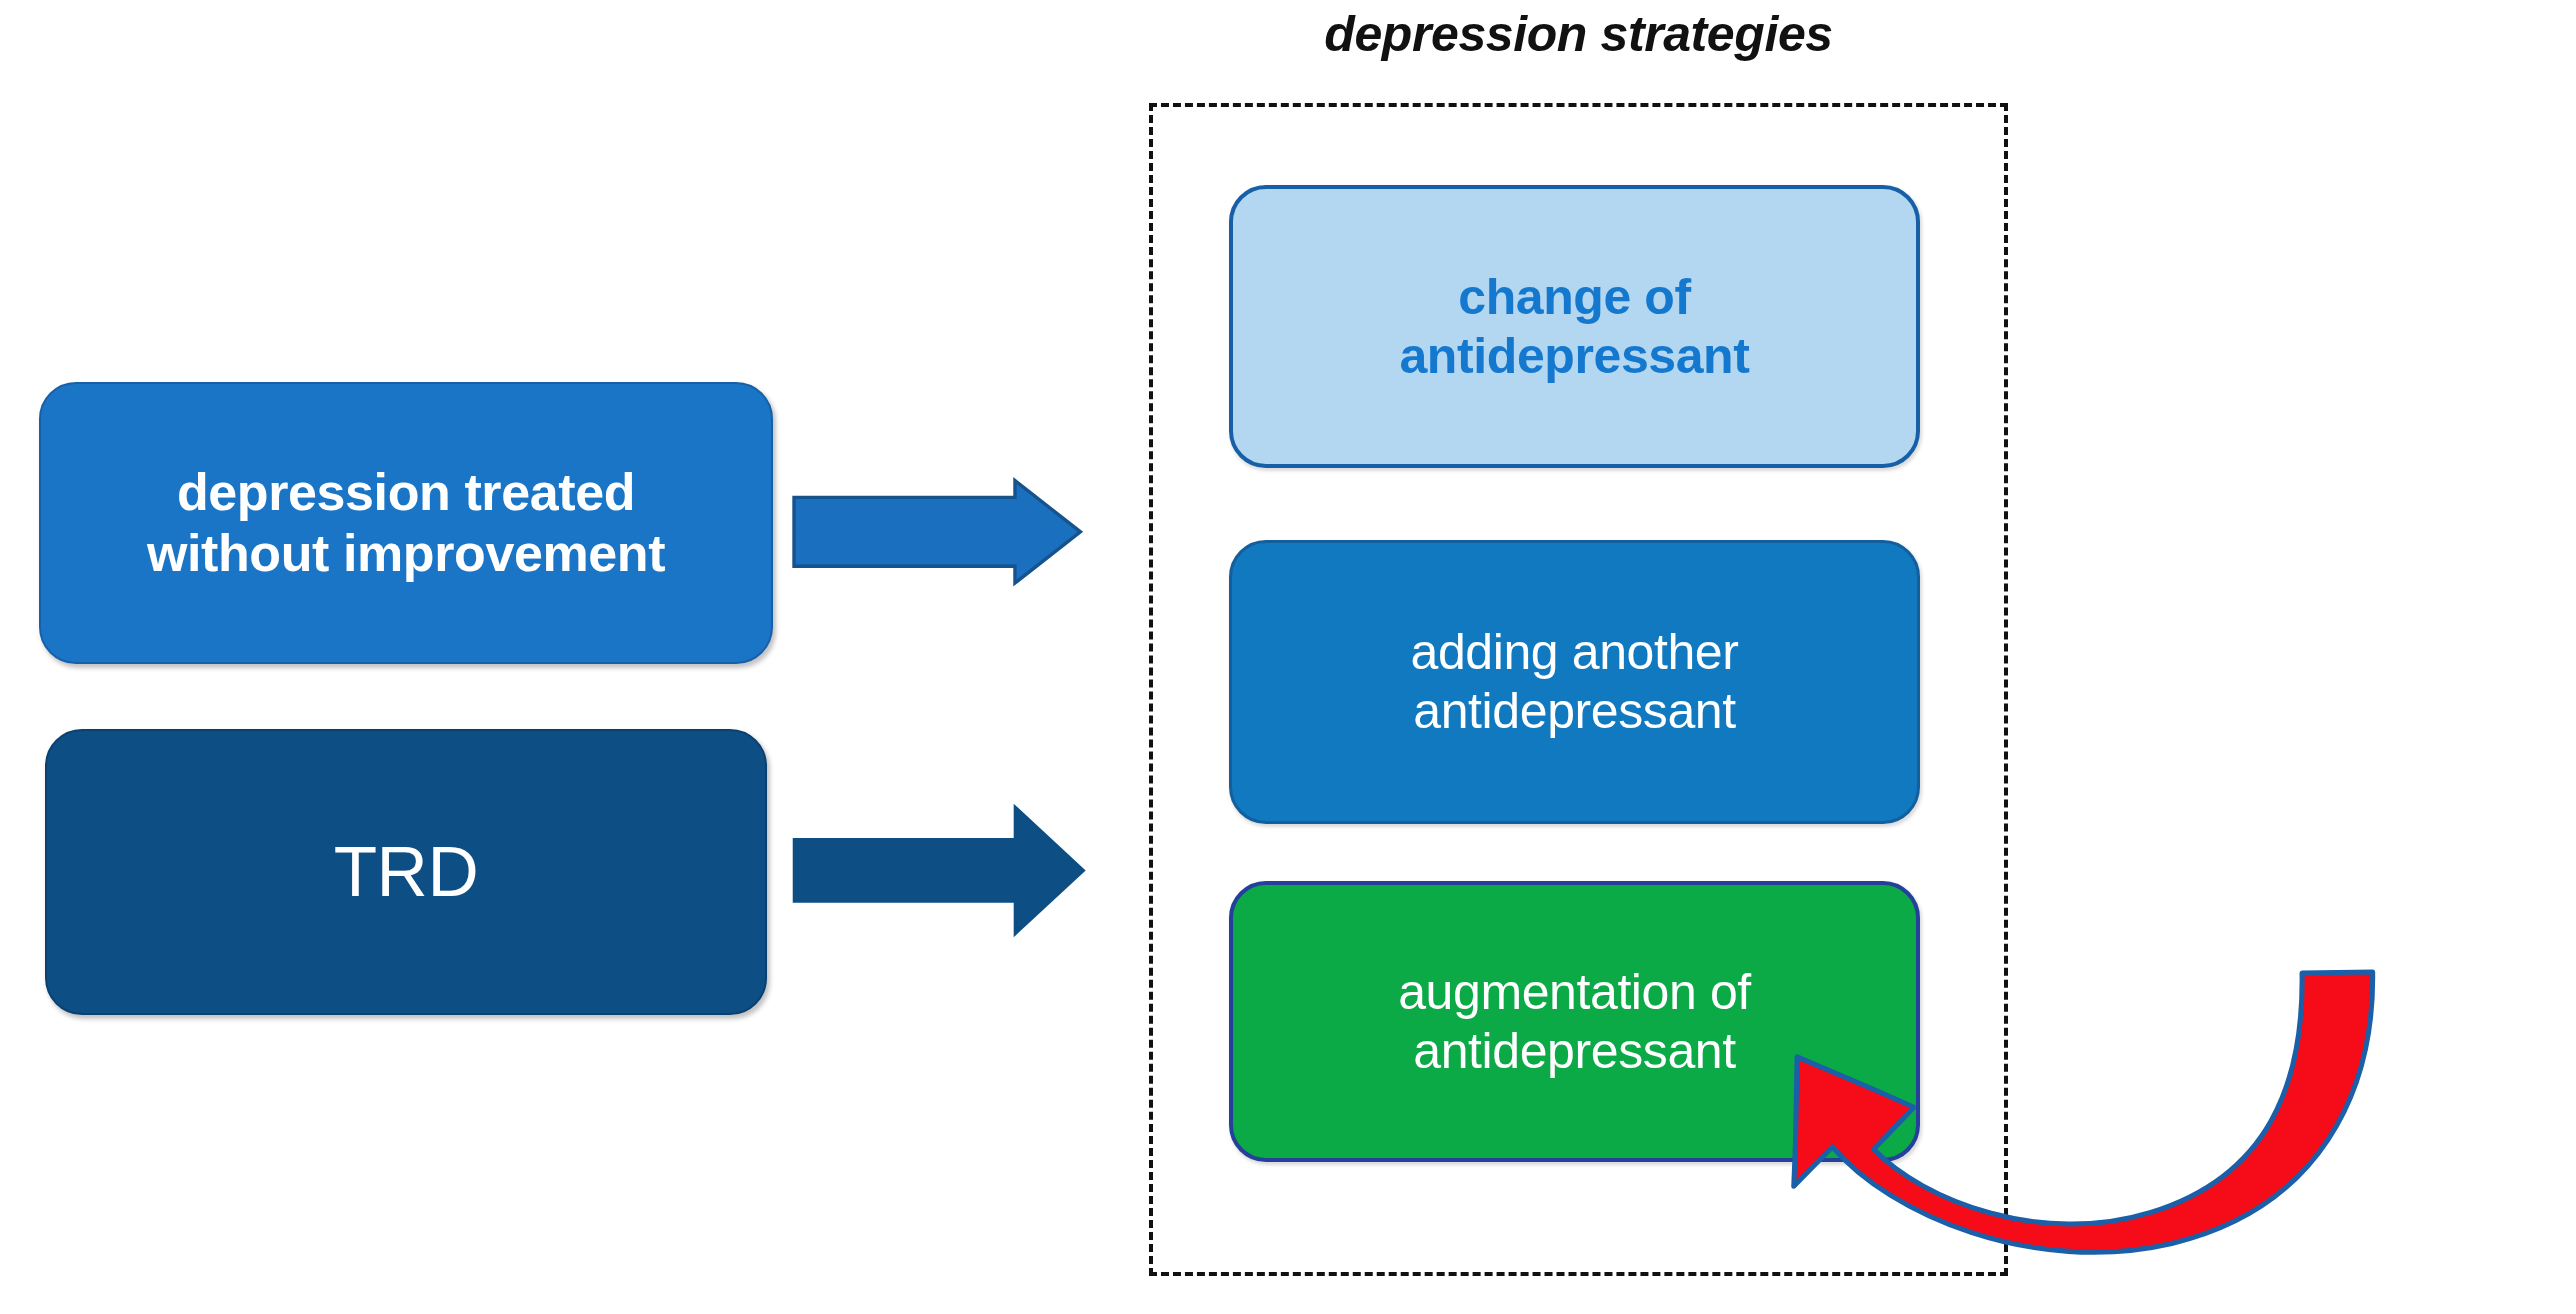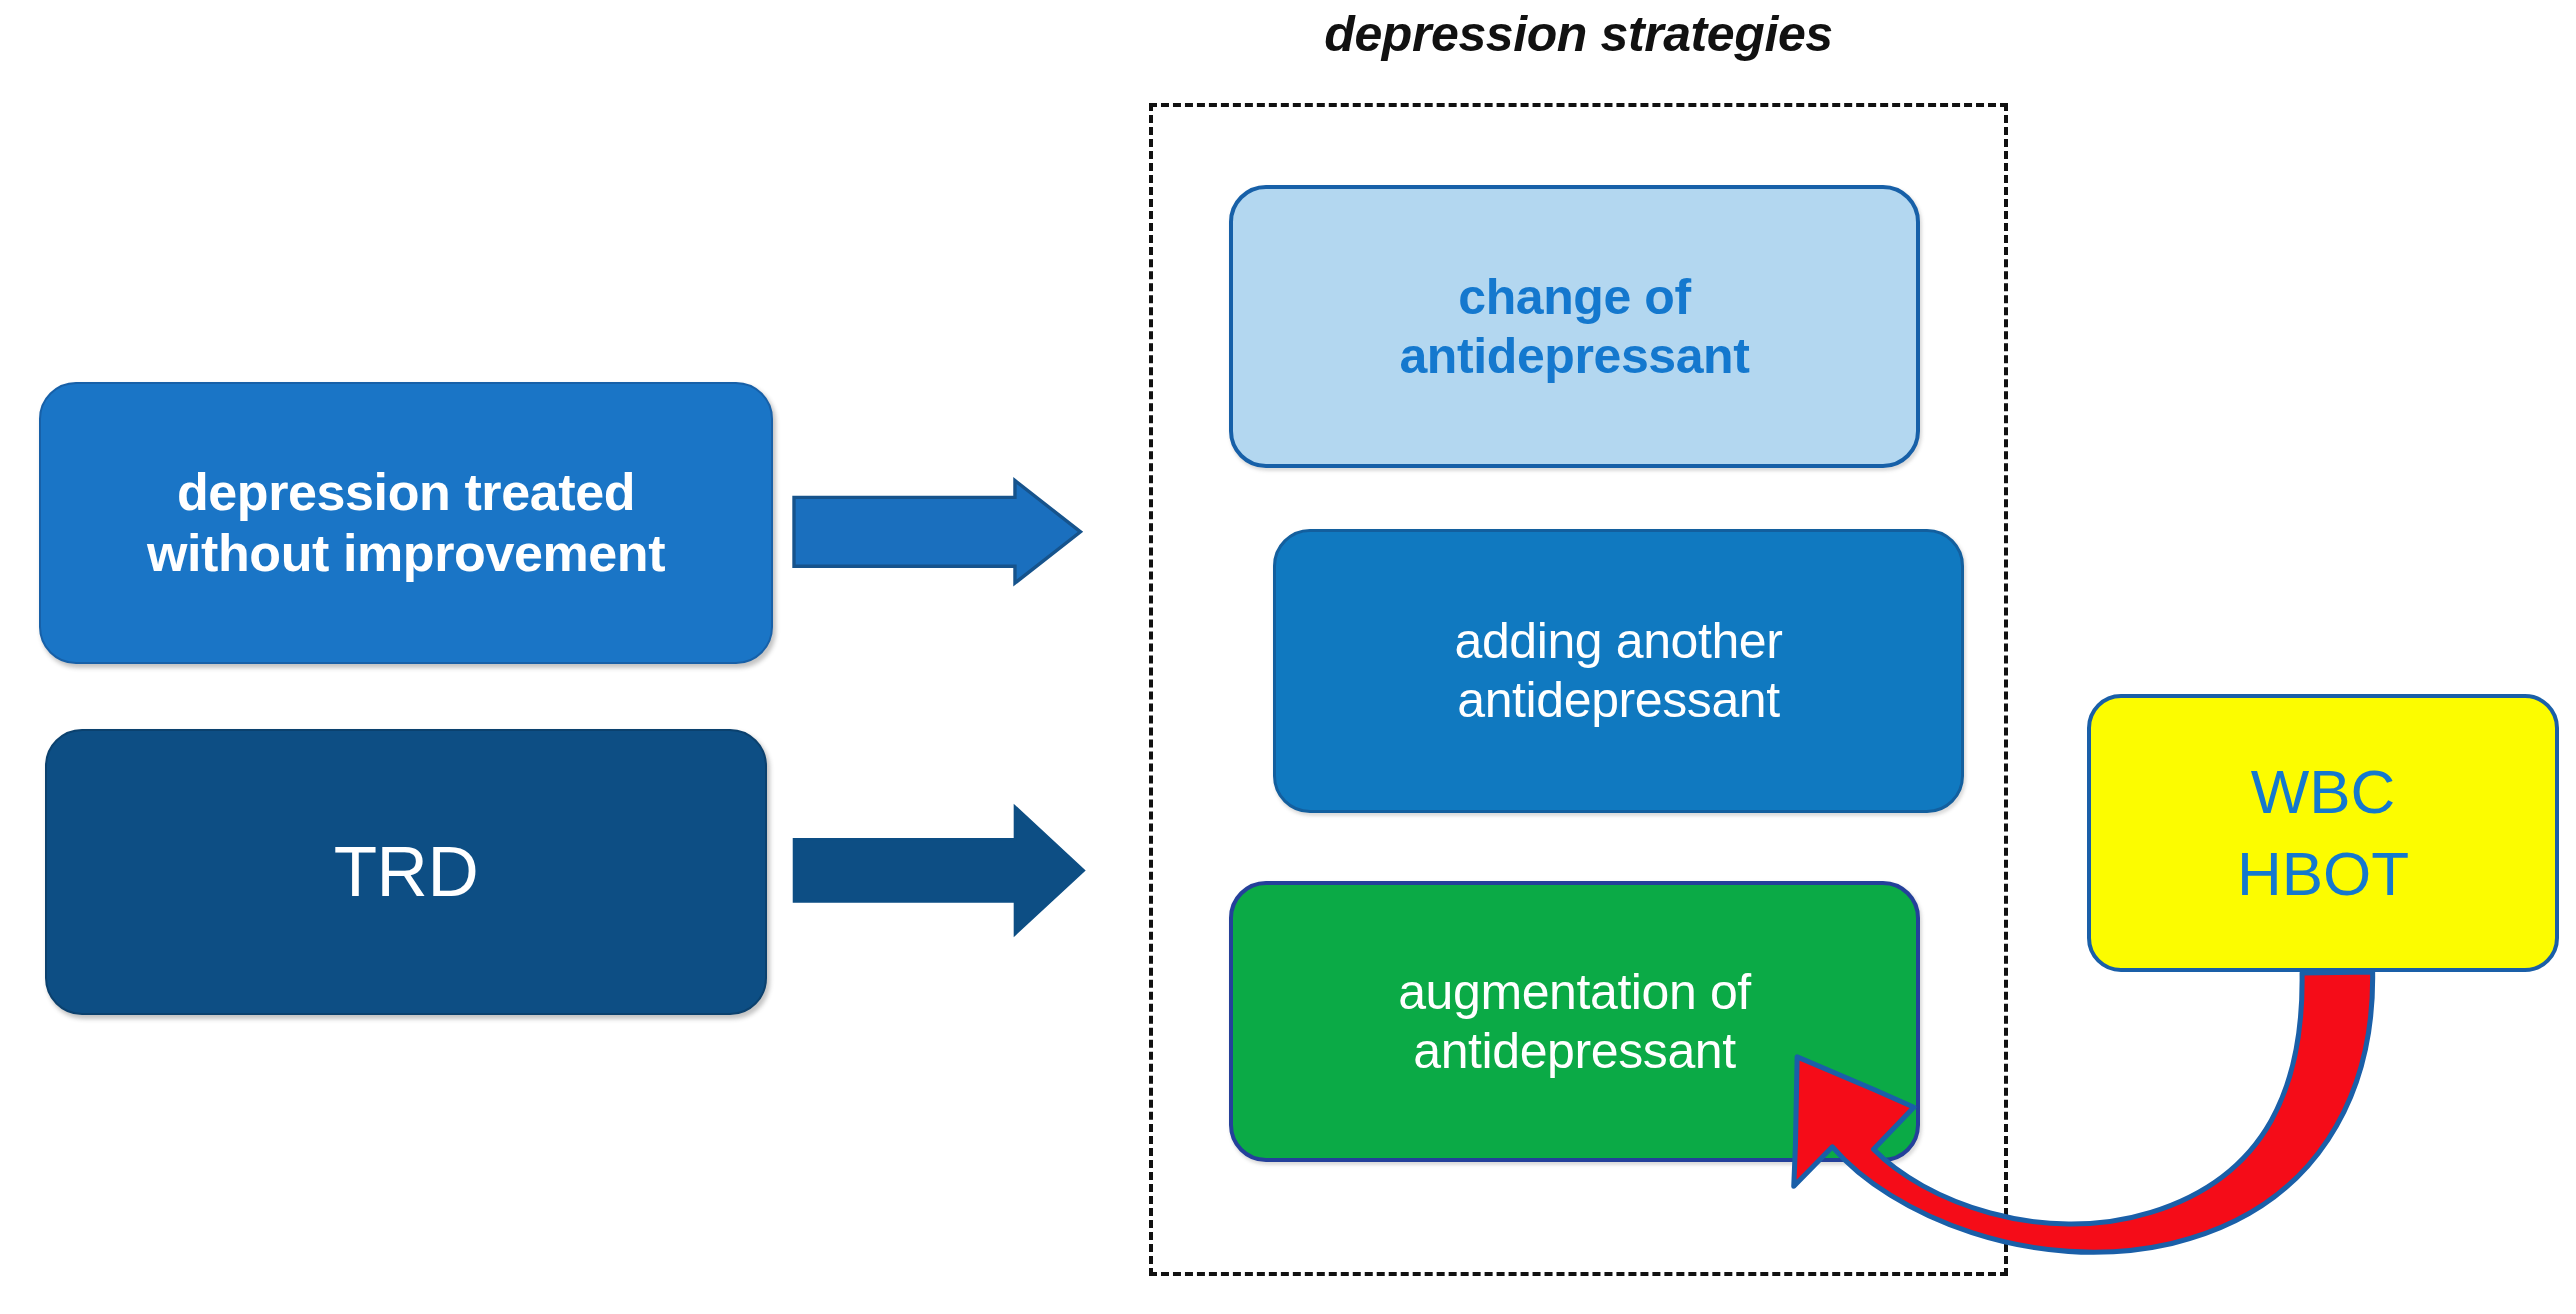--- a/index.html
+++ b/index.html
@@ -78,29 +78,28 @@
   #node-change {
     left: 1229px; top: 185px;
     width: 691px; height: 283px;
     background: #B3D7F0;
     border: 4.2px solid #1760a8;
     color: #1478CE;
     font-size: 50px;
     box-shadow: 1.7px 2.5px 3.4px rgba(90,90,90,0.22);
   }
   #node-adding {
-    left: 1229px; top: 529px;
+    left: 1229px; top: 540px;
     width: 691px; height: 284px;
     background: #1079C0;
     border: 3.4px solid #135f9e;
     color: #ffffff;
     font-size: 50px;
     font-weight: 400;
     box-shadow: 1.7px 2.5px 3.4px rgba(90,90,90,0.22);
-    margin-left: 44px;
   }
   #node-augment {
     left: 1229px; top: 881px;
     width: 691px; height: 281px;
     background: #0BAA46;
     border: 4.2px solid #24409A;
     color: #ffffff;
     font-size: 50px;
     font-weight: 400;
     box-shadow: 1.7px 2.5px 3.4px rgba(90,90,90,0.22);
@@ -145,22 +144,20 @@
 
   <div class="node" id="node-change">change of
 antidepressant</div>
 
   <div class="node" id="node-adding">adding another
 antidepressant</div>
 
   <div class="node" id="node-augment">augmentation of
 antidepressant</div>
 
-  <div class="node" id="node-wbc">WBC
-HBOT</div>
 
   <svg id="arrow-layer" viewBox="0 0 3066 1564">
 
     <g>
       <path d="M 945 592 L 1208 592 L 1208 572 L 1286 633 L 1208 694 L 1208 674 L 945 674 Z" fill="#1A6FBE" stroke="#16538C" stroke-width="4" stroke-linejoin="miter"></path>
     </g>
 
     <g>
       <path d="M 945 999 L 1208 999 L 1208 960 L 1290 1036 L 1208 1112 L 1208 1073 L 945 1073 Z" fill="#0D4E84" stroke="#0D4E84" stroke-width="3" stroke-linejoin="miter"></path>
     </g>

